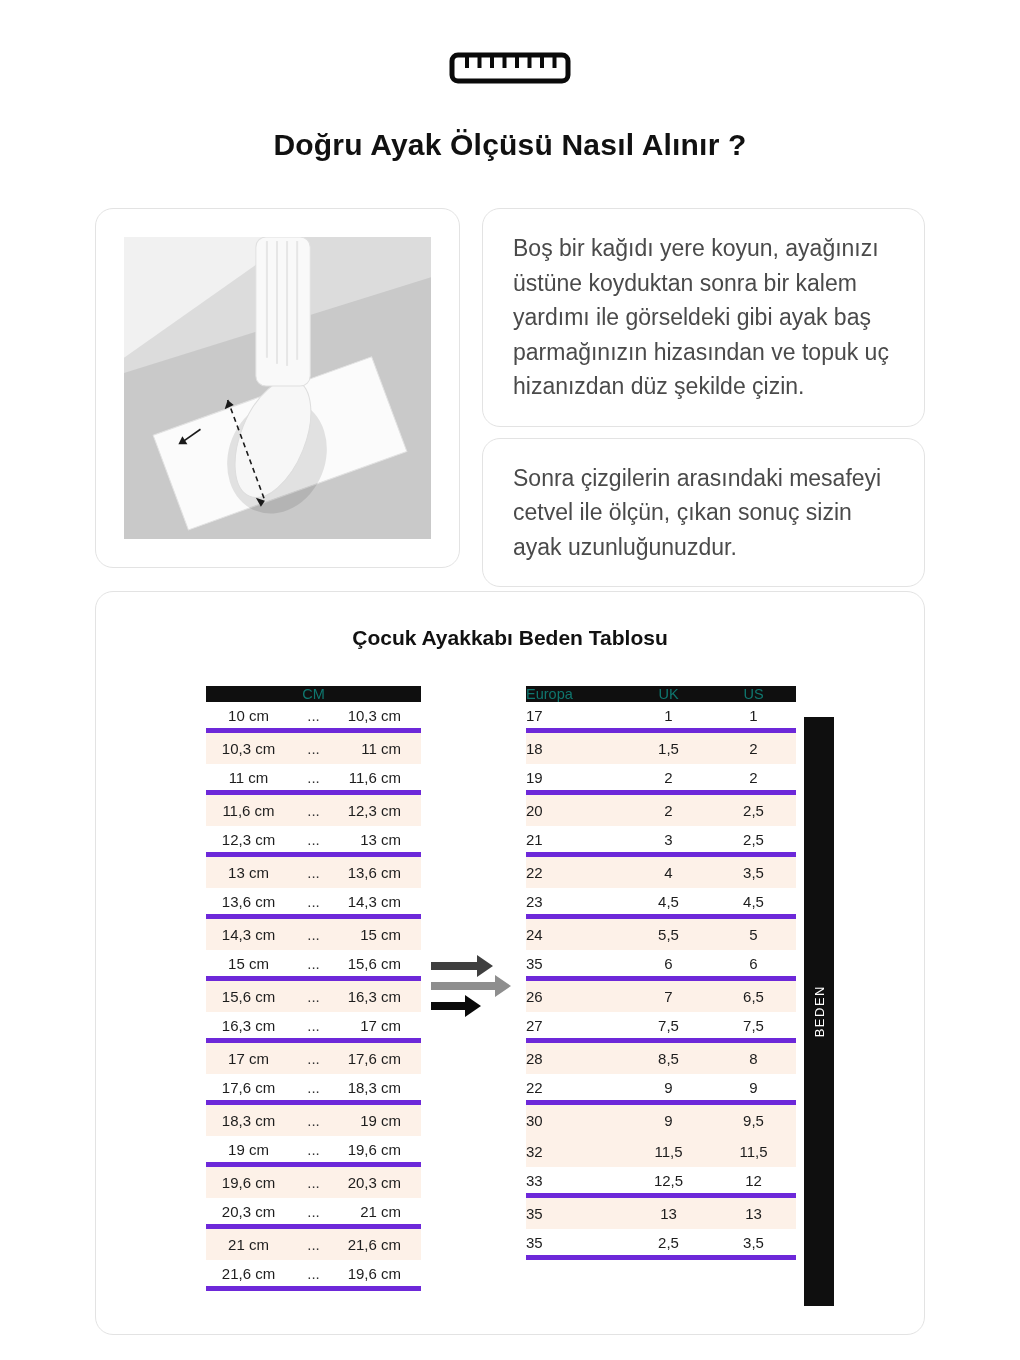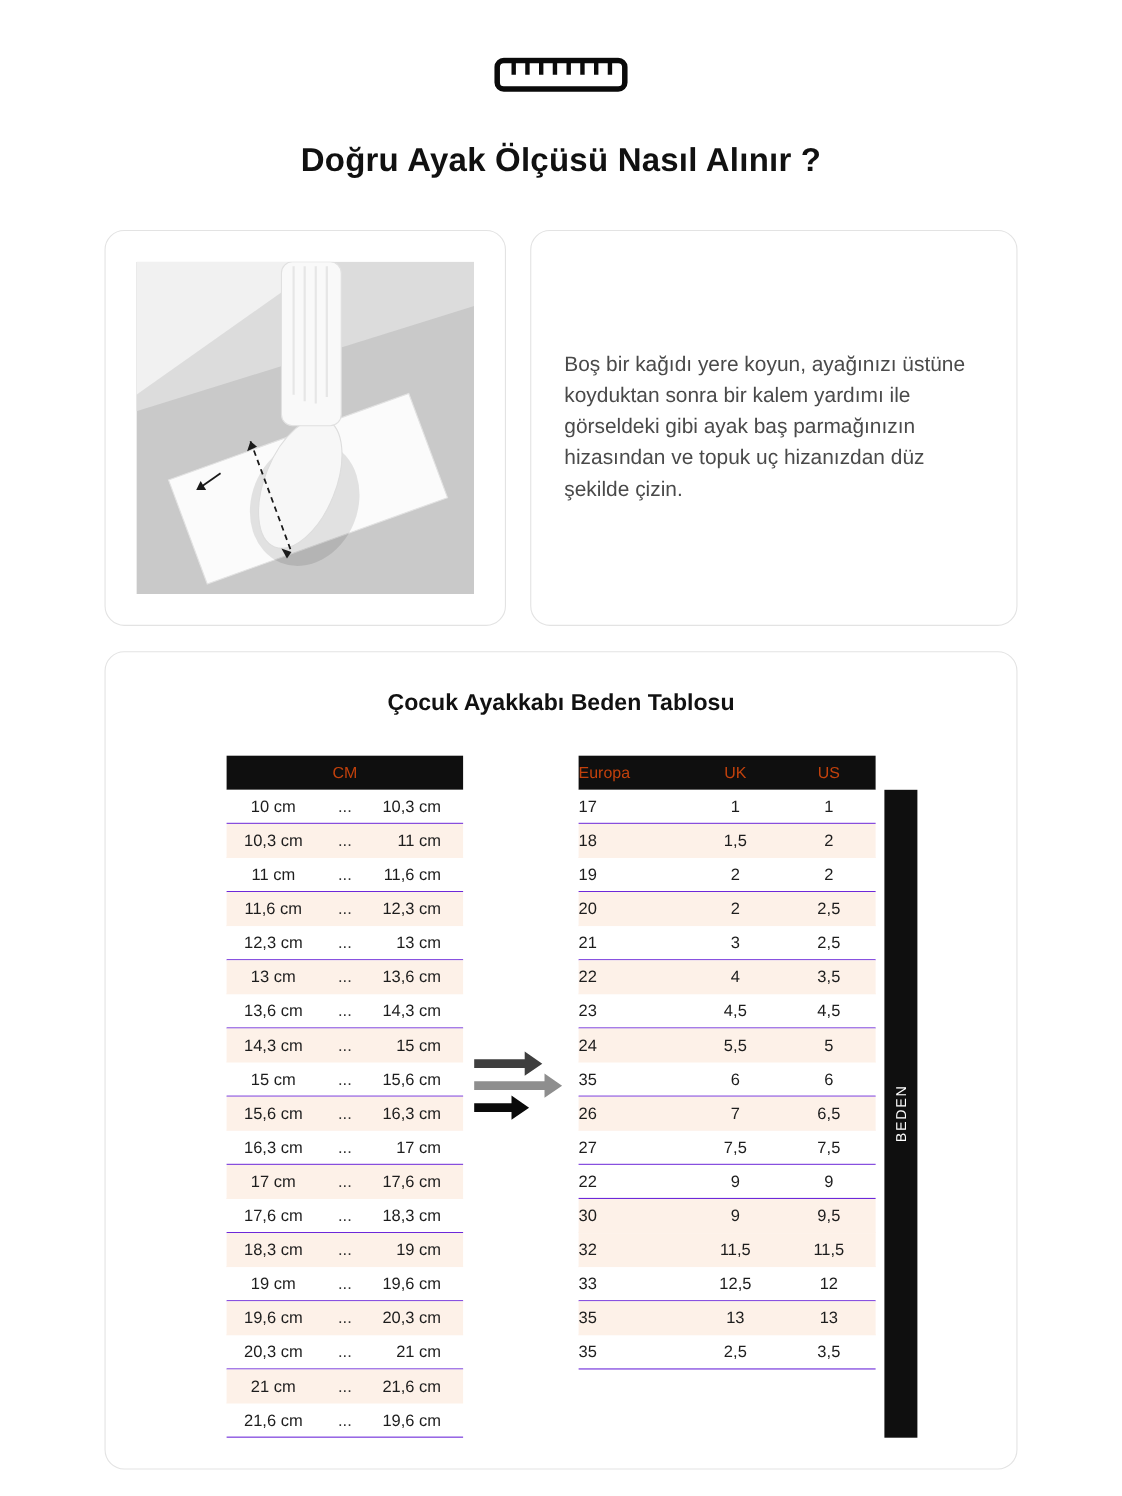--- a/index.html
+++ b/index.html
@@ -50,21 +50,21 @@
     gap: 11px;
     height: 360px;
   }
   .text-card {
     flex: 1;
     display: flex;
     align-items: center;
     padding: 22px 30px;
   }
   .text-card p {
-    font-size: 19px;
+    font-size: 23px;
     line-height: 1.5;
     color: #4a4a4a;
   }
 
   
   .chart-card {
     margin: 23px 95px 40px 95px;
     padding: 34px 0 28px 0;
   }
   h2.chart-title {
@@ -75,33 +75,33 @@
   }
   .chart-row {
     display: flex;
     align-items: flex-start;
     margin-top: 36px;
     padding-left: 110px;
   }
 
   .thead {
     background: #0f0f0f;
-    color: #c2410c;
-    height: 31px;
+    color: #0f766e;
+    height: 16px;
     display: flex;
     align-items: center;
     font-size: 14.5px;
   }
   .trow {
     display: flex;
     align-items: center;
     height: 31px;
     font-size: 15px;
     color: #1d1d1d;
-    border-bottom: 1px solid #6d28d9;
+    border-bottom: 5px solid #6d28d9;
     background: #ffffff;
   }
   .trow.alt { background: #fdf1e8; border-bottom: 1px solid #fdf1e8; }
   .tcell { display: inline-block; }
 
   
   .cm-table { width: 215px; flex: none; }
   .cm-table .thead { justify-content: center; }
   .cm-c0 { width: 85px; text-align: center; }
   .cm-c1 { width: 45px; text-align: center; color: #333; }
@@ -200,20 +200,23 @@
         <polygon points="140,262 131,259 136,268" fill="#1a1a1a"></polygon>
 
         <line x1="56" y1="205" x2="76" y2="191" stroke="#1a1a1a" stroke-width="1.6"></line>
         <polygon points="54,206 63,206 58,198" fill="#1a1a1a"></polygon>
       </svg>
     </div>
     <div class="info-col">
       <div class="card text-card">
         <p>Boş bir kağıdı yere koyun, ayağınızı üstüne koyduktan sonra bir kalem yardımı ile görseldeki gibi ayak baş parmağınızın hizasından ve topuk uç hizanızdan düz şekilde çizin.</p>
       </div>
+      <div class="card text-card">
+        <p>Sonra çizgilerin arasındaki mesafeyi cetvel ile ölçün, çıkan sonuç sizin ayak uzunluğunuzdur.</p>
+      </div>
     </div>
   </div>
 
   <div class="card chart-card">
     <h2 class="chart-title">Çocuk Ayakkabı Beden Tablosu</h2>
 
     <div class="chart-row">
 
       <div class="cm-table">
         <div class="thead">CM</div>
@@ -379,20 +382,25 @@
             <div class="trow alt">
               <span class="tcell sz-c0">26</span>
               <span class="tcell sz-c1">7</span>
               <span class="tcell sz-c2">6,5</span>
             </div>
             <div class="trow">
               <span class="tcell sz-c0">27</span>
               <span class="tcell sz-c1">7,5</span>
               <span class="tcell sz-c2">7,5</span>
             </div>
+            <div class="trow alt">
+              <span class="tcell sz-c0">28</span>
+              <span class="tcell sz-c1">8,5</span>
+              <span class="tcell sz-c2">8</span>
+            </div>
             <div class="trow">
               <span class="tcell sz-c0">22</span>
               <span class="tcell sz-c1">9</span>
               <span class="tcell sz-c2">9</span>
             </div>
             <div class="trow alt">
               <span class="tcell sz-c0">30</span>
               <span class="tcell sz-c1">9</span>
               <span class="tcell sz-c2">9,5</span>
             </div>

